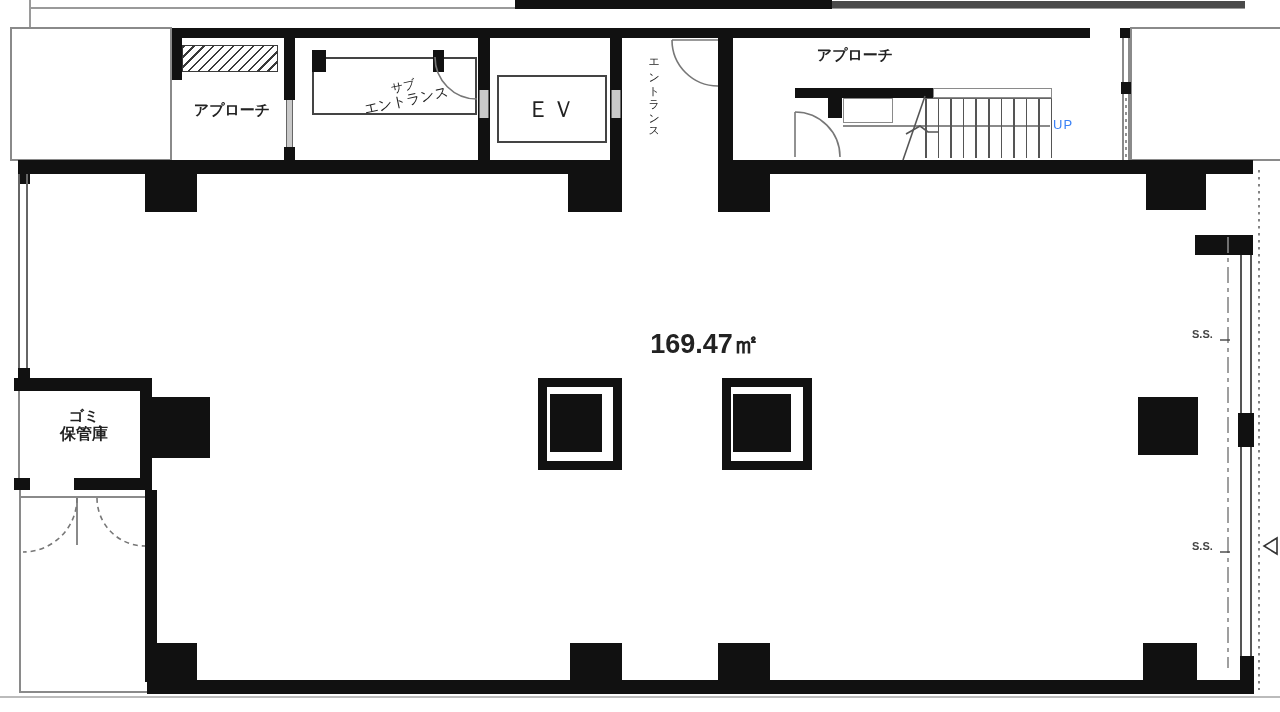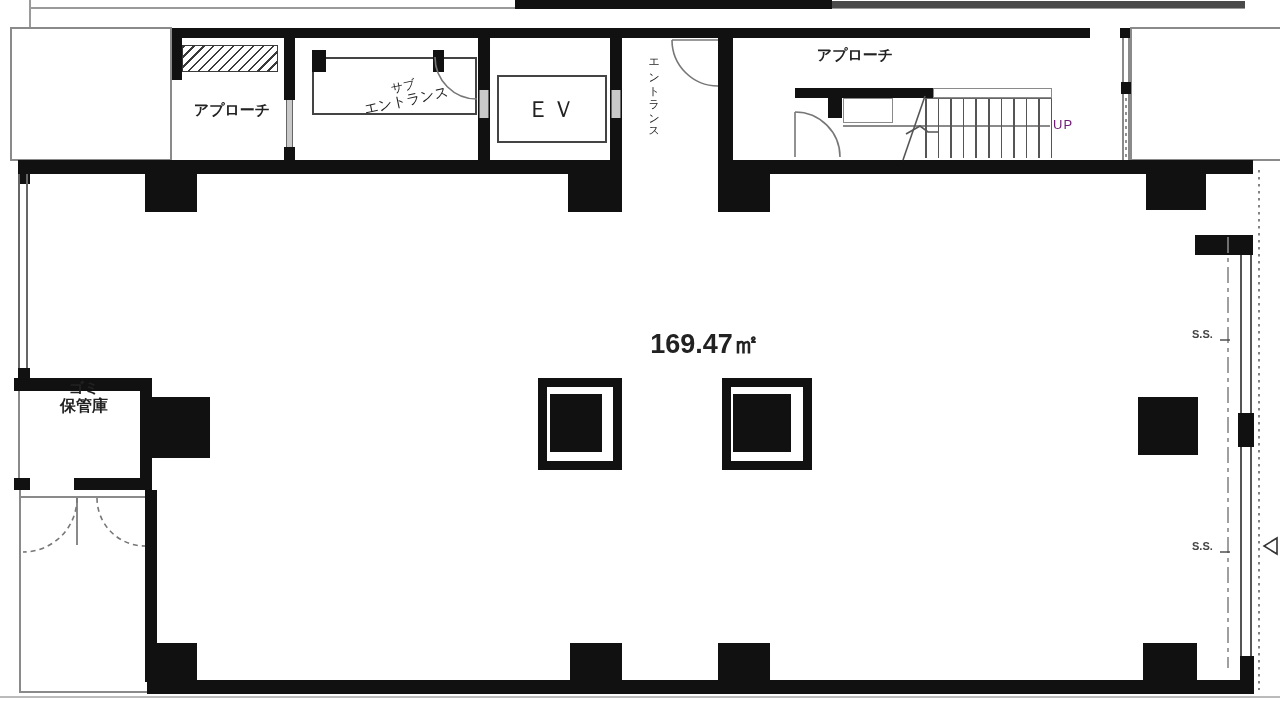--- a/index.html
+++ b/index.html
@@ -68,21 +68,21 @@
   <div class="abs wall" style="left:718px;top:28px;width:15px;height:133px;"></div>
   <div class="lbl vtext" style="left:648px;top:52px;height:105px;font-size:11px;">エントランス</div>
 
   <div class="lbl" style="left:800px;top:47px;width:110px;text-align:center;font-size:15px;font-weight:bold;">アプローチ</div>
   <div class="abs wall" style="left:795px;top:88px;width:138px;height:10px;"></div>
   <div class="abs wall" style="left:828px;top:98px;width:14px;height:20px;"></div>
   <div class="abs" style="left:843px;top:98px;width:50px;height:25px;border:1.5px solid #8a8a8a;"></div>
   <div class="abs" style="left:843px;top:125px;width:207px;height:2px;background:#8a8a8a;"></div>
   <div class="abs" style="left:933px;top:88px;width:119px;height:10px;border:1.5px solid #8a8a8a;background:#fff;"></div>
   <div class="abs treads" style="left:925px;top:98px;width:127px;height:60px;"></div>
-  <div class="lbl" style="left:1053px;top:118px;font-size:13px;letter-spacing:1px;color:#701a75;">UP</div>
+  <div class="lbl" style="left:1053px;top:118px;font-size:13px;letter-spacing:1px;color:#3b82f6;">UP</div>
 
   <div class="abs thin" style="left:1130px;top:27px;width:152px;height:134px;"></div>
   <div class="abs" style="left:1122px;top:38px;width:2px;height:123px;background:#8a8a8a;"></div>
   <div class="abs" style="left:1128px;top:38px;width:2px;height:123px;background:#8a8a8a;"></div>
   <div class="abs wall" style="left:1121px;top:82px;width:10px;height:12px;"></div>
 
   <div class="abs wall" style="left:18px;top:160px;width:604px;height:14px;"></div>
   <div class="abs wall" style="left:718px;top:160px;width:535px;height:14px;"></div>
   <div class="abs wall" style="left:18px;top:160px;width:12px;height:24px;"></div>
 
@@ -110,21 +110,21 @@
   <div class="abs wall" style="left:1143px;top:643px;width:54px;height:37px;"></div>
   <div class="abs wall" style="left:1240px;top:656px;width:14px;height:26px;"></div>
 
   <div class="abs wall" style="left:145px;top:490px;width:12px;height:192px;"></div>
 
   <div class="abs wall" style="left:14px;top:378px;width:138px;height:13px;"></div>
   <div class="abs wall" style="left:140px;top:378px;width:12px;height:112px;"></div>
   <div class="abs wall" style="left:74px;top:478px;width:78px;height:12px;"></div>
   <div class="abs wall" style="left:14px;top:478px;width:16px;height:12px;"></div>
   <div class="abs" style="left:18px;top:391px;width:2px;height:87px;background:#8a8a8a;"></div>
-  <div class="lbl" style="left:30px;top:380px;width:108px;text-align:center;">
+  <div class="lbl" style="left:30px;top:408px;width:108px;text-align:center;">
     <div style="font-size:15px;font-weight:bold;">ゴミ</div>
     <div style="font-size:16px;font-weight:bold;">保管庫</div>
   </div>
   <div class="abs wall" style="left:152px;top:397px;width:58px;height:61px;"></div>
 
   <div class="abs" style="left:19px;top:490px;width:2px;height:203px;background:#8a8a8a;"></div>
   <div class="abs" style="left:19px;top:691px;width:128px;height:2px;background:#8a8a8a;"></div>
   <div class="abs" style="left:21px;top:496px;width:124px;height:1.5px;background:#8a8a8a;"></div>
   <div class="abs" style="left:76px;top:497px;width:2px;height:48px;background:#8a8a8a;"></div>
 

